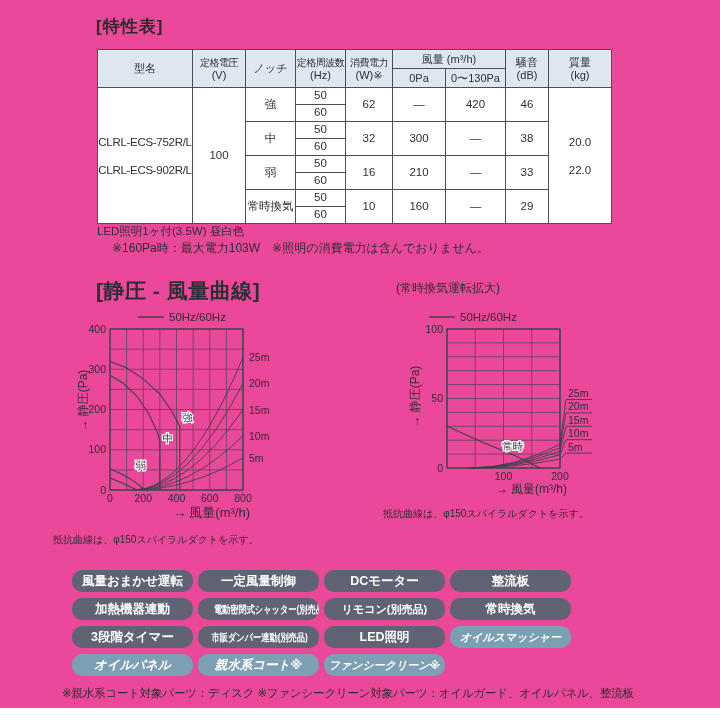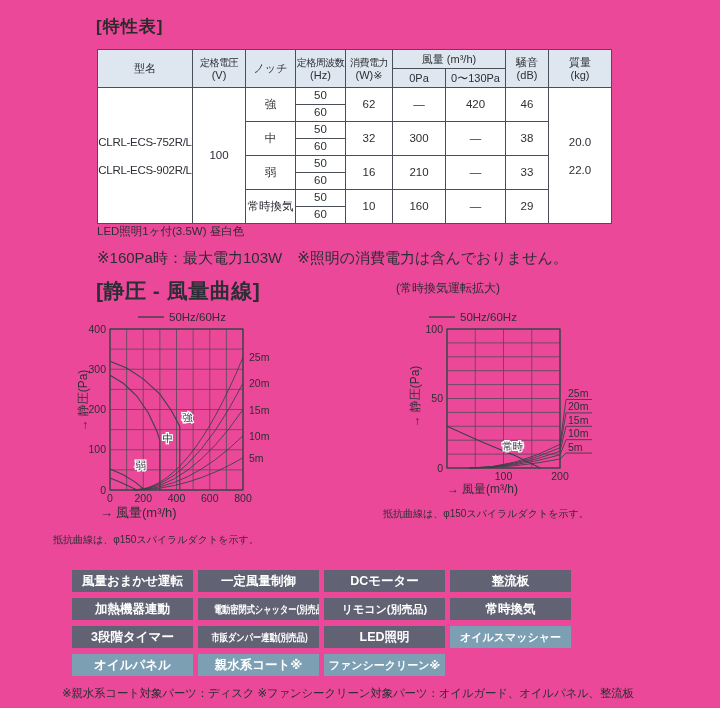--- a/index.html
+++ b/index.html
@@ -14,42 +14,42 @@
   table.spec{border:1.5px solid #3f434b;}
   table.spec th{background:#dee6ef;font-weight:normal;font-size:11px;height:18px;}
   table.spec .th-sm{font-size:10px;letter-spacing:-0.5px;}
   table.spec td{height:16px;font-size:11.5px;background:#fff;}
   td.model-cell{text-align:left;padding-left:5px;font-size:10.5px;letter-spacing:-0.3px;margin-top:38px;}
   td.model-cell div,td.mass-cell div{line-height:28px;}
   td.mass-cell{font-size:11.5px;}
   td.notch-cell{font-size:11px;line-height:1.1;}
   
   .note1{left:97px;top:224px;font-size:11.5px;}
-  .note2{left:97px;top:240px;font-size:15px;margin-top:9px;}
+  .note2{left:112px;top:240px;font-size:12px;}
   .footnote{left:62px;top:686px;font-size:11.5px;letter-spacing:-0.2px;}
   
   .chart-title-left{left:96px;top:277px;font-size:21px;font-weight:600;letter-spacing:0.5px;}
   .chart-title-right{left:396px;top:280px;font-size:12px;}
-  .axis-x{font-size:13px;text-align:left;}
+  .axis-x{font-size:13px;text-align:right;}
   .axis-x.lx{left:100px;top:504px;width:150px;}
   .axis-x.rx{left:447px;top:481px;width:120px;font-size:12px;}
   .axis-y{font-size:12px;text-align:center;transform:rotate(-90deg);width:94px;height:15px;}
   .axis-y.ly{left:35px;top:393px;}
   .axis-y.ry{left:367px;top:389px;}
   .arr{margin-right:3px;}
   .caption{font-size:10px;}
   .caption.lc{left:53px;top:533px;}
   .caption.rc{left:383px;top:507px;}
   
   .features{left:72px;top:570px;width:499px;display:grid;grid-template-columns:repeat(4,1fr);
             column-gap:5px;row-gap:6px;}
   .fcell{height:22px;line-height:22px;text-align:center;color:#fff;font-weight:bold;
-         font-size:12.5px;white-space:nowrap;overflow:hidden;}
+         font-size:12.5px;white-space:nowrap;overflow:hidden;border-radius:10px;}
   .fcell.dark{background:#616374;}
-  .fcell.teal{background:#7c9fb3;}
+  .fcell.teal{background:#7c9fb3;font-style:italic;}
   .fcell span{display:inline-block;}
   .fcell.lg span{font-size:11px;}
   .fcell.xl span{font-size:10.5px;transform:scaleX(0.78);transform-origin:center;}
   svg.charts{position:absolute;left:0;top:0;pointer-events:none;}
   svg text{font-family:"Liberation Sans","DejaVu Sans",sans-serif;fill:#2b2e34;}
 </style>
 </head>
 <body>
 
 <div class="page">

